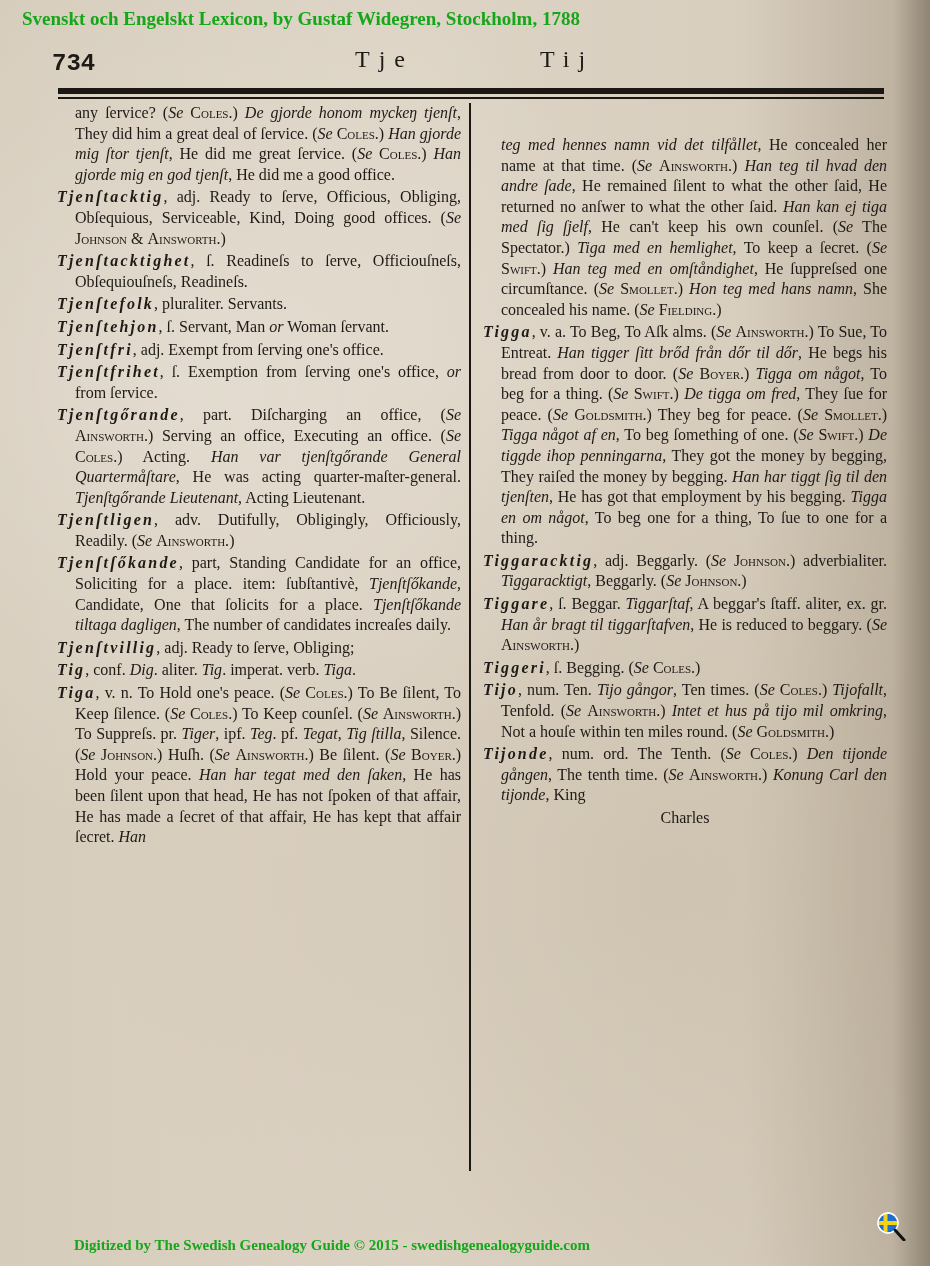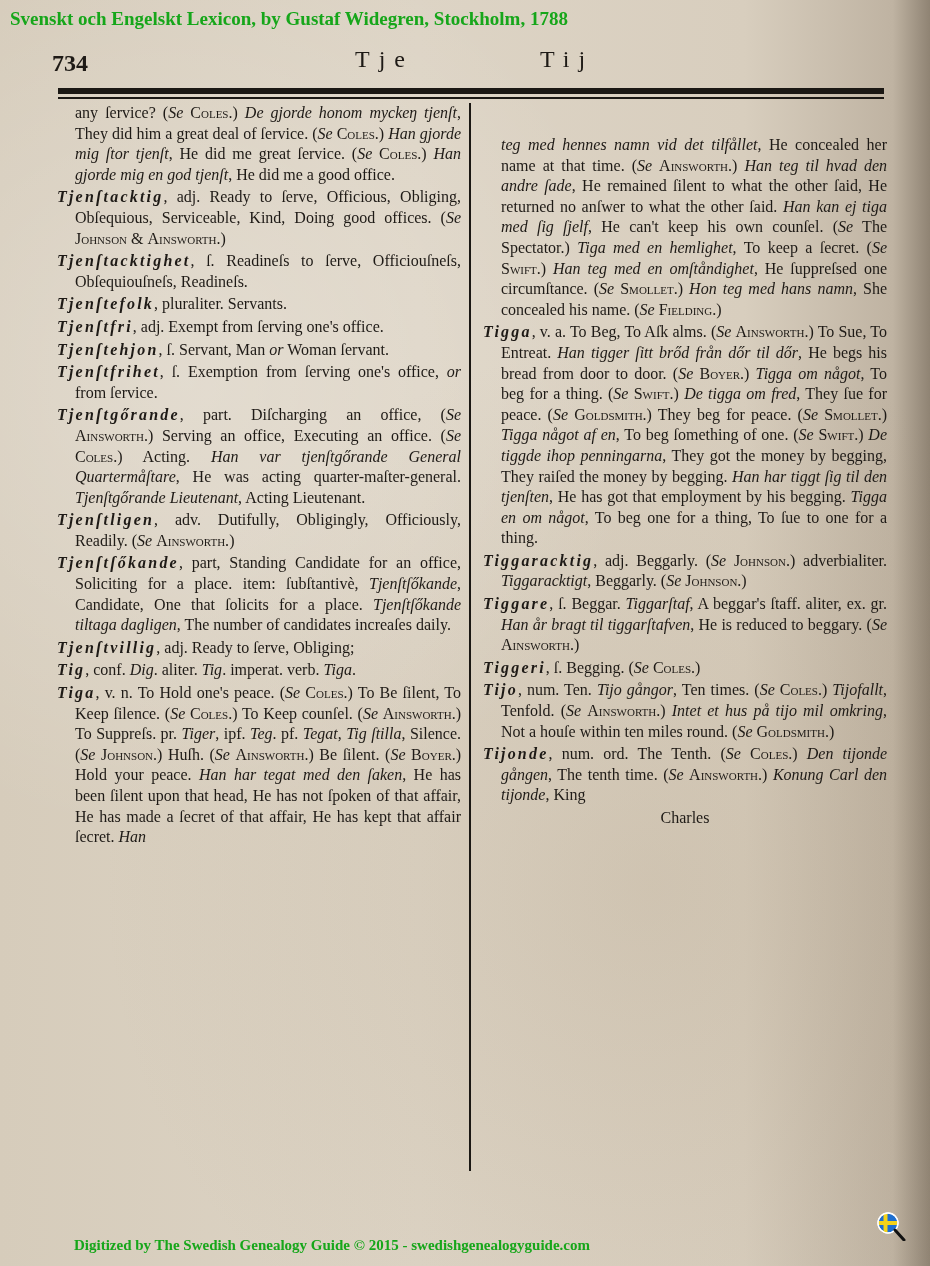--- a/index.html
+++ b/index.html
@@ -7,32 +7,32 @@
     width:930px; height:1266px; overflow:hidden; position:relative;
     background:#d9cfbf;
     background-image:
       radial-gradient(circle at 20% 30%, rgba(255,255,255,0.25) 0, rgba(255,255,255,0) 40%),
       radial-gradient(circle at 70% 70%, rgba(160,140,110,0.18) 0, rgba(0,0,0,0) 50%),
       linear-gradient(90deg, #d6ccbb 0%, #ddd4c5 45%, #d8cebe 80%, #bfb3a2 96%, #8f8373 100%);
     font-family:"DejaVu Serif", "Liberation Serif", serif;
     color:#1e1a16;
   }
   .watermark-top {
-    position:absolute; left:10px; top:8px;
+    position:absolute; left:22px; top:8px;
     font-family:"Liberation Serif", serif; font-weight:bold;
     font-size:19px; color:#16a61a; letter-spacing:0;
   }
   .watermark-bottom {
     position:absolute; left:74px; top:1237px;
     font-family:"Liberation Serif", serif; font-weight:bold;
     font-size:15px; color:#16a61a;
   }
   .page-number {
     position:absolute; left:52px; top:50px;
-    font-family:Liberation Serif, serif; font-weight:bold; font-size:24px; color:#1e1a16;
+    font-family:Liberation Mono, monospace; font-weight:bold; font-size:24px; color:#1e1a16;
   }
   .running-head {
     position:absolute; top:46px; font-family:"Liberation Serif", serif;
     font-size:24px; letter-spacing:9px; color:#1e1a16;
   }
   .rh-left { left:355px; }
   .rh-right { left:540px; }
   .rule-thick {
     position:absolute; left:58px; top:88px; width:826px; height:6px; background:#1b1814;
   }
@@ -70,22 +70,22 @@
 
 <div class="rule-thick"></div>
 <div class="rule-thin"></div>
 <div class="col-divider"></div>
 
 <div class="column col-left" id="col-left">
     <div class="entry cont"><span>any ſervice? (</span><span class="it">Se</span><span> </span><span class="sc">Coles.</span><span>) </span><span class="it">De gjorde honom myckeŋ tjenſt</span><span>, They did him a great deal of ſervice. (</span><span class="it">Se</span><span> </span><span class="sc">Coles.</span><span>) </span><span class="it">Han gjorde mig ſtor tjenſt</span><span>, He did me great ſervice. (</span><span class="it">Se</span><span> </span><span class="sc">Coles.</span><span>) </span><span class="it">Han gjorde mig en god tjenſt</span><span>, He did me a good office.</span></div>
     <div class="entry"><span class="hw">Tjenſtacktig</span><span>, adj. Ready to ſerve, Officious, Obliging, Obſequious, Serviceable, Kind, Doing good offices. (</span><span class="it">Se</span><span> </span><span class="sc">Johnson</span><span> &amp; </span><span class="sc">Ainsworth.</span><span>)</span></div>
     <div class="entry"><span class="hw">Tjenſtacktighet</span><span>, ſ. Readineſs to ſerve, Officiouſneſs, Obſequiouſneſs, Readineſs.</span></div>
     <div class="entry"><span class="hw">Tjenſtefolk</span><span>, pluraliter. Servants.</span></div>
+    <div class="entry"><span class="hw">Tjenſtehjon</span><span>, ſ. Servant, Man </span><span class="it">or</span><span> Woman ſervant.</span></div>
     <div class="entry"><span class="hw">Tjenſtfri</span><span>, adj. Exempt from ſerving one's office.</span></div>
-    <div class="entry"><span class="hw">Tjenſtehjon</span><span>, ſ. Servant, Man </span><span class="it">or</span><span> Woman ſervant.</span></div>
     <div class="entry"><span class="hw">Tjenſtfrihet</span><span>, ſ. Exemption from ſerving one's office, </span><span class="it">or</span><span> from ſervice.</span></div>
     <div class="entry"><span class="hw">Tjenſtgőrande</span><span>, part. Diſcharging an office, (</span><span class="it">Se</span><span> </span><span class="sc">Ainsworth.</span><span>) Serving an office, Executing an office. (</span><span class="it">Se</span><span> </span><span class="sc">Coles.</span><span>) Acting. </span><span class="it">Han var tjenſtgőrande General Quartermåſtare</span><span>, He was acting quarter-maſter-general. </span><span class="it">Tjenſtgőrande Lieutenant</span><span>, Acting Lieutenant.</span></div>
     <div class="entry"><span class="hw">Tjenſtligen</span><span>, adv. Dutifully, Obligingly, Officiously, Readily. (</span><span class="it">Se</span><span> </span><span class="sc">Ainsworth.</span><span>)</span></div>
     <div class="entry"><span class="hw">Tjenſtſőkande</span><span>, part, Standing Candidate for an office, Soliciting for a place. item: ſubſtantivè, </span><span class="it">Tjenſtſőkande</span><span>, Candidate, One that ſolicits for a place. </span><span class="it">Tjenſtſőkande tiltaga dagligen</span><span>, The number of candidates increaſes daily.</span></div>
     <div class="entry"><span class="hw">Tjenſtvillig</span><span>, adj. Ready to ſerve, Obliging;</span></div>
     <div class="entry"><span class="hw">Tig</span><span>, conf. </span><span class="it">Dig</span><span>. aliter. </span><span class="it">Tig</span><span>. imperat. verb. </span><span class="it">Tiga</span><span>.</span></div>
     <div class="entry"><span class="hw">Tiga</span><span>, v. n. To Hold one's peace. (</span><span class="it">Se</span><span> </span><span class="sc">Coles.</span><span>) To Be ſilent, To Keep ſilence. (</span><span class="it">Se</span><span> </span><span class="sc">Coles.</span><span>) To Keep counſel. (</span><span class="it">Se</span><span> </span><span class="sc">Ainsworth.</span><span>) To Suppreſs. pr. </span><span class="it">Tiger</span><span>, ipf. </span><span class="it">Teg</span><span>. pf. </span><span class="it">Tegat</span><span>, </span><span class="it">Tig ſtilla</span><span>, Silence. (</span><span class="it">Se</span><span> </span><span class="sc">Johnson.</span><span>) Huſh. (</span><span class="it">Se</span><span> </span><span class="sc">Ainsworth.</span><span>) Be ſilent. (</span><span class="it">Se</span><span> </span><span class="sc">Boyer.</span><span>) Hold your peace. </span><span class="it">Han har tegat med den ſaken</span><span>, He has been ſilent upon that head, He has not ſpoken of that affair, He has made a ſecret of that affair, He has kept that affair ſecret. </span><span class="it">Han</span></div>
   </div>
 <div class="column col-right" id="col-right">
 <div class="entry cont"><span class="it">teg med hennes namn vid det tilfållet</span><span>, He concealed her name at that time. (</span><span class="it">Se</span><span> </span><span class="sc">Ainsworth.</span><span>) </span><span class="it">Han teg til hvad den andre ſade</span><span>, He remained ſilent to what the other ſaid, He returned no anſwer to what the other ſaid. </span><span class="it">Han kan ej tiga med ſig ſjelf</span><span>, He can't keep his own counſel. (</span><span class="it">Se</span><span> The Spectator.) </span><span class="it">Tiga med en hemlighet</span><span>, To keep a ſecret. (</span><span class="it">Se</span><span> </span><span class="sc">Swift.</span><span>) </span><span class="it">Han teg med en omſtåndighet</span><span>, He ſuppreſsed one circumſtance. (</span><span class="it">Se</span><span> </span><span class="sc">Smollet.</span><span>) </span><span class="it">Hon teg med hans namn</span><span>, She concealed his name. (</span><span class="it">Se</span><span> </span><span class="sc">Fielding.</span><span>)</span></div>

